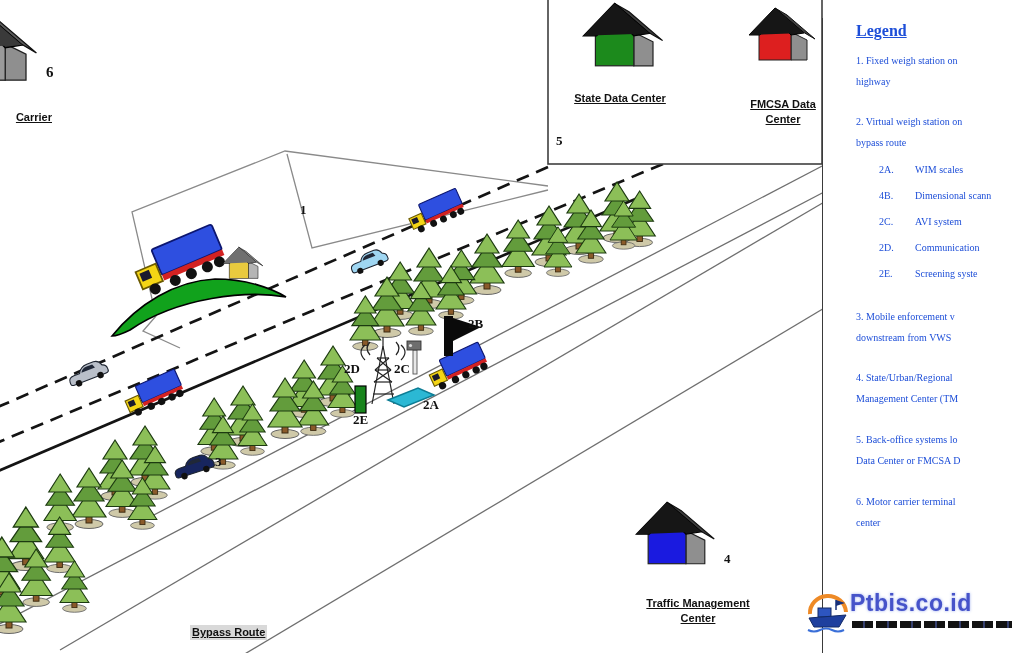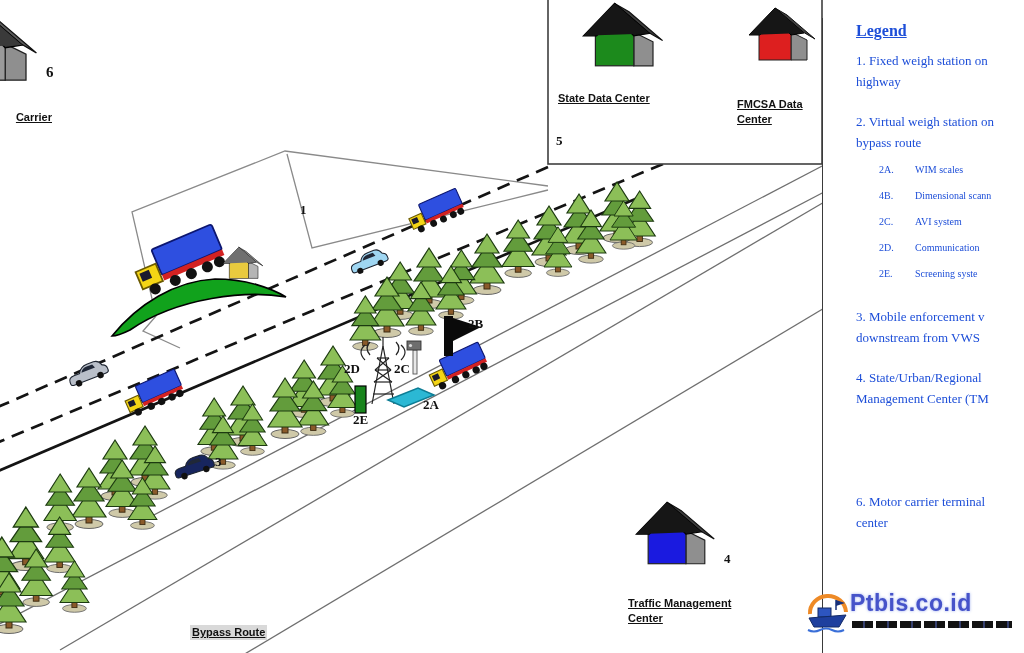--- a/index.html
+++ b/index.html
@@ -1,29 +1,29 @@
 <!DOCTYPE html>
 <html style="--state_green: #1c8a1c; --fmcsa_red: #dd1f1f; --tmc_blue: #1a1ae0; --carrier_gray: #9a9a9a; --scale_house_yellow: #e9ca3e; --wim_cyan: #2bb8d4; --screen_green: #18841c; --trailer_blue: #2e4fe0; --stripe_red: #d32222; --cab_yellow: #f4d515; --mound_green: #11a21c; --road_black: #141414; --thin_gray: #6f6f6f; --watermark_blue: #4653c9; --watermark_orange: #ee8a26;"><head>
 <meta charset="utf-8">
 <style>
   html,body{margin:0;padding:0;background:#fff;}
   #stage{position:relative;width:1024px;height:653px;overflow:hidden;background:#fff;
          font-family:"Liberation Sans",sans-serif;}
   #art{position:absolute;left:0;top:0;}
   
   .dlabel{position:absolute;font:bold 11px "Liberation Sans",sans-serif;color:#111;
-          text-decoration:underline;line-height:15px;white-space:nowrap;}
+          text-decoration:underline;text-align:center;line-height:15px;white-space:nowrap;}
   .marker{position:absolute;font:bold 13px "Liberation Serif",serif;color:#111;white-space:nowrap;}
   .marker.big{font-size:15px;}
   .bg-gray{background:#d9d9d9;padding:0 2px;}
   
   #legend{position:absolute;left:822px;top:18px;width:202px;height:653px;background:#fff;
           border-left:1.6px solid #3a3a3a;font-family:"Liberation Serif",serif;color:#1d4ed8;}
   .lg-title{position:absolute;left:33px;top:4px;font-size:16px;font-weight:bold;text-decoration:underline;}
-  .lg-item{position:absolute;left:33px;font-size:13px;line-height:21px;white-space:nowrap;}
+  .lg-item{position:absolute;left:33px;font-size:10px;line-height:21px;white-space:nowrap;}
   .lg-sub{position:absolute;left:56px;font-size:10px;}
   .lg-sub .row{height:26px;white-space:nowrap;}
   .lg-sub .sl{display:inline-block;width:36px;}
   
   #watermark{position:absolute;left:806px;top:584px;width:216px;height:64px;}
   #wm-text{position:absolute;left:44px;top:6px;font:bold 23px "Liberation Sans",sans-serif;
            color:var(--watermark_blue,#4653c9);letter-spacing:.5px;
            text-shadow:0 0 3px rgba(130,150,235,.85);white-space:nowrap;}
   #wm-tag{position:absolute;left:46px;top:37px;width:160px;height:7px;
           background:repeating-linear-gradient(90deg,#121212 0 11px,#36406e 11px 13px,#121212 13px 21px,transparent 21px 24px);}
@@ -219,20 +219,24 @@
       <div class="row"><span class="sl">2E.</span><span>Screening syste</span></div>
     </div>
     <div class="lg-item" style="top:288px">
       <div>3. Mobile enforcement v</div>
       <div>downstream from VWS</div>
     </div>
     <div class="lg-item" style="top:349px">
       <div>4. State/Urban/Regional</div>
       <div>Management Center (TM</div>
     </div>
+    <div class="lg-item" style="top:411px">
+      <div>5. Back-office systems lo</div>
+      <div>Data Center or FMCSA D</div>
+    </div>
     <div class="lg-item" style="top:473px">
       <div>6. Motor carrier terminal</div>
       <div>center</div>
     </div>
   </div>
 
   <div id="watermark">
     <svg id="wm-logo" width="44" height="52" viewBox="0 0 44 52">
       <path d="M4,30 A17,16 0 1 1 40,28" fill="none" stroke="var(--watermark_orange,#ee8a26)" stroke-width="4"></path>
       <polygon points="30,16 39,19 30,22" fill="#16307a"></polygon>

